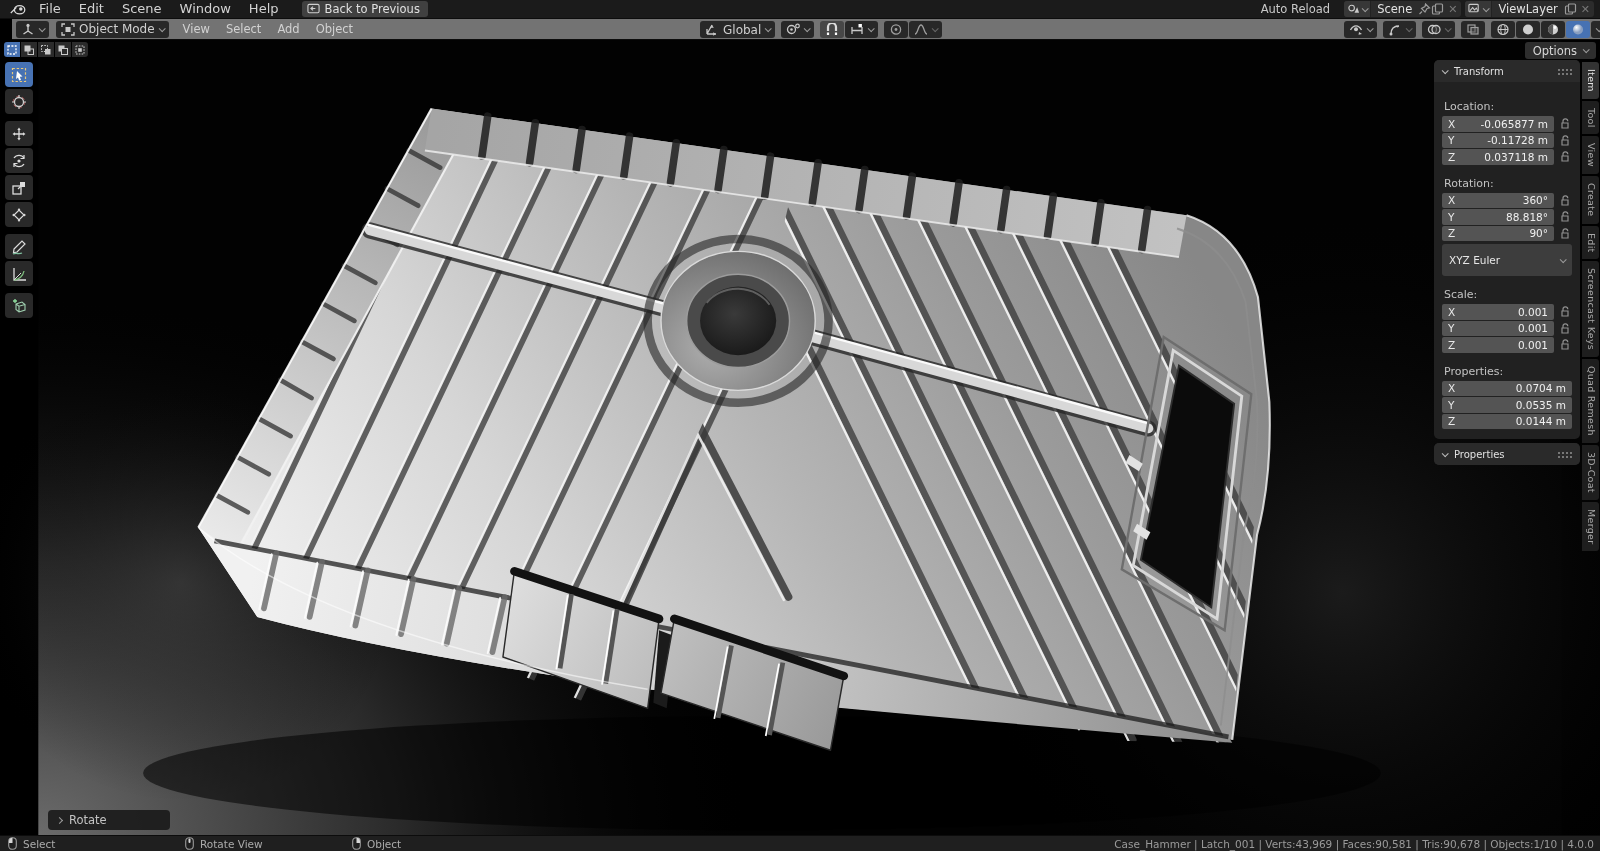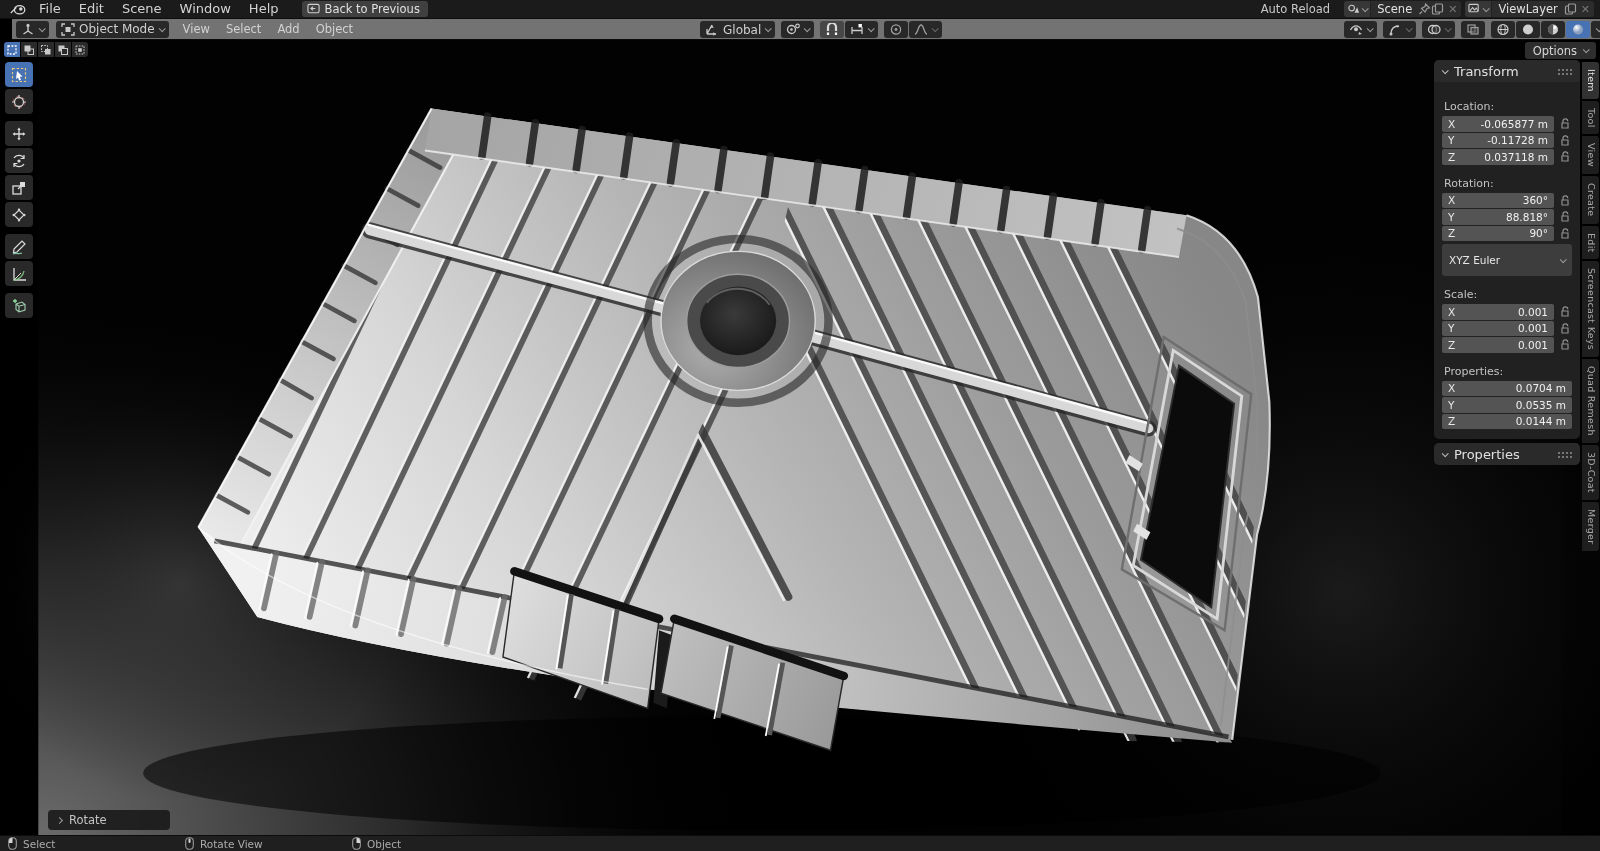--- a/index.html
+++ b/index.html
@@ -55,21 +55,21 @@
     flex-direction:column; gap:2px; }
   .tool { width:28px; height:25px; background:#2e2e2ee6; border-radius:4px; display:flex;
     align-items:center; justify-content:center; }
   .tool.active { background:#4772b3; }
   .tool.gap { margin-top:5px; }
   .ticon { width:16px; height:16px; }
   
   #sidebar { position:absolute; top:60px; left:1434px; width:146px; z-index:21; }
   .panel { background:#232323f0; border-radius:5px; margin-bottom:4px; overflow:hidden; }
   .panel-h { height:22px; display:flex; align-items:center; padding:0 8px; gap:5px; color:#e0e0e0;
-    font-size:13px; background:#2a2a2af0; }
+    font-size:10px; background:#2a2a2af0; }
   .panel-h .chev { border-color:#bbb; margin-right:2px; }
   .grip { margin-left:auto; width:15px; height:7px;
     background-image:radial-gradient(#8a8a8a 34%, transparent 38%); background-size:4px 4px; opacity:.8; }
   .panel-c { padding:6px 8px 9px 8px; }
   .grouplabel { color:#c2c2c2; font-size:11px; margin:12px 0 3px 2px; }
   .vrow { display:flex; align-items:center; margin-bottom:1px; }
   .vfield { flex:1; height:15.5px; background:#545454; border-radius:2px; display:flex;
     align-items:center; padding:0 6px; font-size:10.5px; color:#f0f0f0; }
   .vfield .ax { color:#e8e8e8; margin-right:6px; }
   .vfield .val { margin-left:auto; }
@@ -778,13 +778,14 @@
       </svg>
     <span>Rotate View</span>
   </div>
   <div class="hint" style="left:352px">
     <svg width="9" height="13" viewBox="0 0 9 13">
       <rect x="0.7" y="0.7" width="7.6" height="11.6" rx="3.5" fill="none" stroke="#9a9a9a" stroke-width="1.1"></rect>
       <path d="M8,4 a3.5,3.5 0 0 0 -3.5,-3.3 V6 H8 Z" fill="#d6d6d6"></path>
       </svg>
     <span>Object</span>
   </div>
+  <span class="minfo">Case_Hammer | Latch_001 | Verts:43,969 | Faces:90,581 | Tris:90,678 | Objects:1/10 | 4.0.0</span>
 </div>
 
 </body></html>

